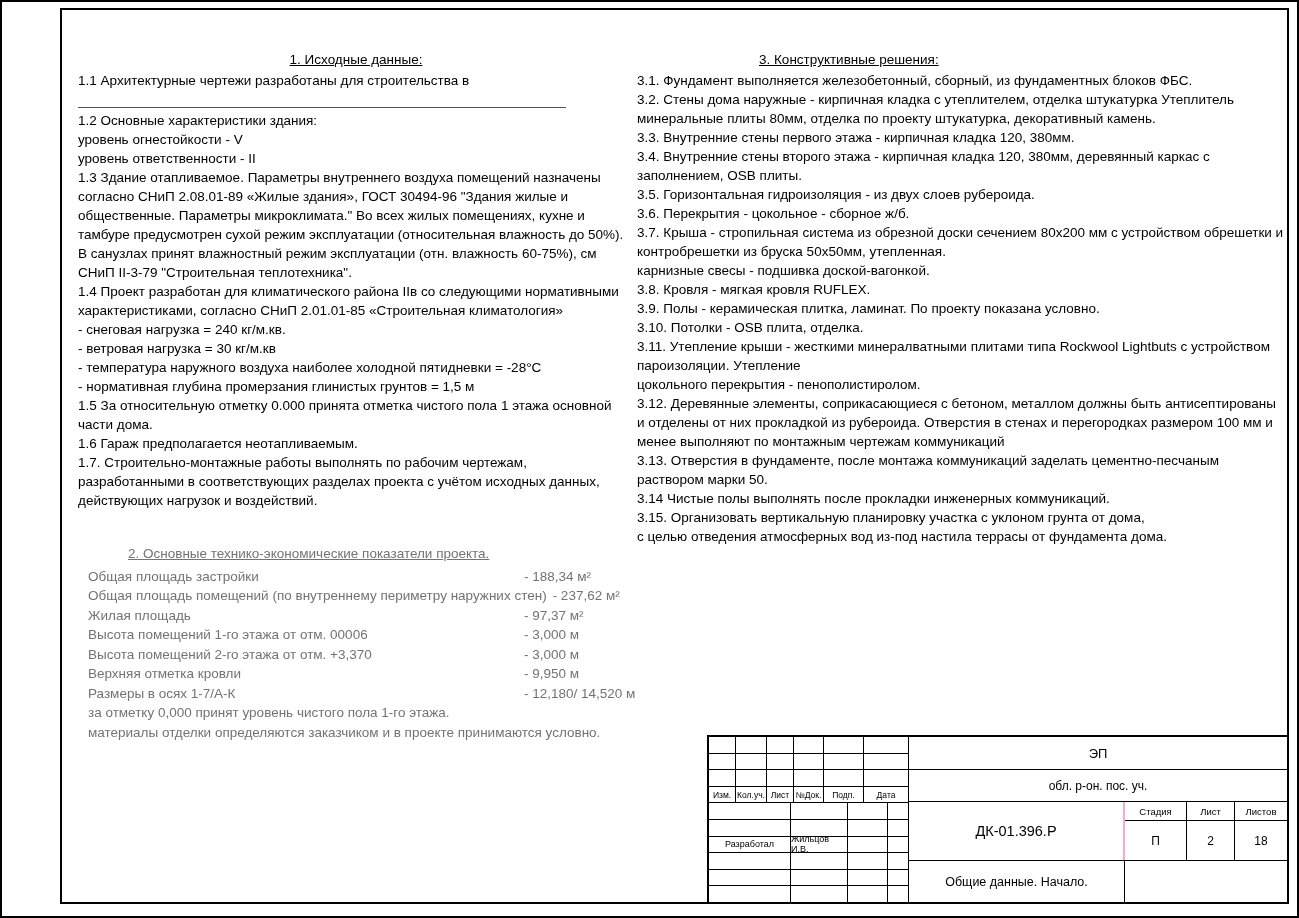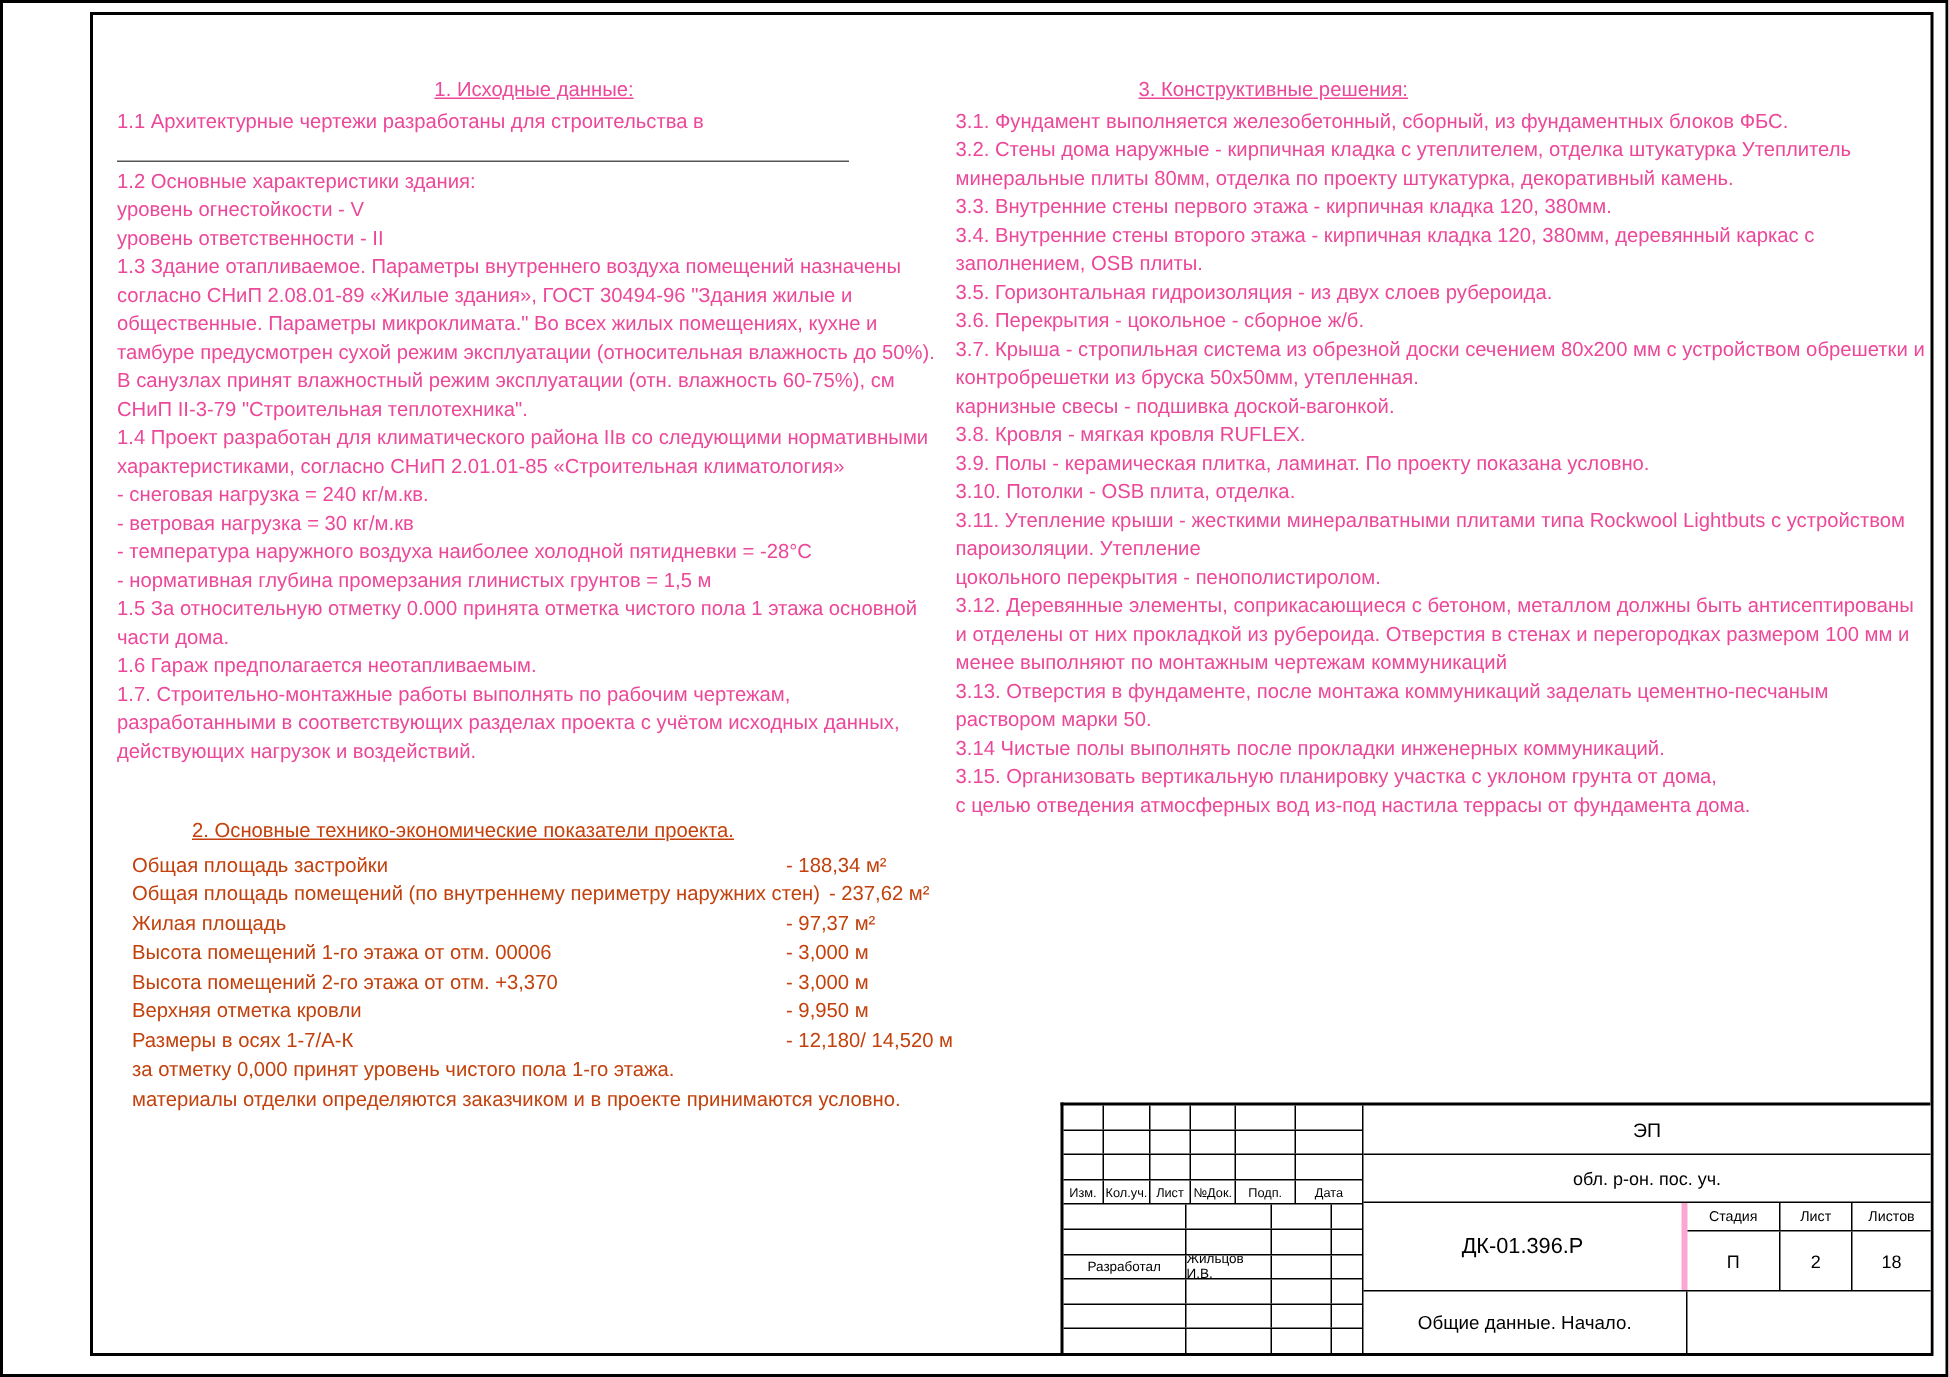--- a/index.html
+++ b/index.html
@@ -1,23 +1,23 @@
 <!DOCTYPE html>
 <html><head>
 <meta charset="utf-8">
 <style>
   * { margin:0; padding:0; box-sizing:border-box; }
   html,body { background:#e9e9e9; }
   body { font-family:"Liberation Sans", sans-serif; }
   .page { position:relative; width:1299px; height:918px; background:#fff; border:2px solid #000; overflow:hidden; }
   .frame { position:absolute; left:58px; top:6px; right:8px; bottom:12px; border:2px solid #000; background:#fff; }
-  .col { position:absolute; font-size:13.5px; line-height:19px; color:#ec4899; }
+  .col { position:absolute; font-size:13.5px; line-height:19px; color:#000000; }
   .col-left  { left:16px; top:40px; width:556px; }
   .col-right { left:575px; top:40px; width:650px; }
-  .sec2 { position:absolute; left:16px; top:534px; width:584px; font-size:13.5px; line-height:19.5px; color:#c2410c; }
+  .sec2 { position:absolute; left:16px; top:534px; width:584px; font-size:13.5px; line-height:19.5px; color:#737373; }
   .sec-title { text-decoration:underline; margin-bottom:2px; }
   .t1 { text-align:center; }
   .t3 { padding-left:122px; }
   .t2 { padding-left:50px; margin-bottom:3px; }
   .para { margin:0; }
   .blank-line { height:18px; border-bottom:1px solid #555; width:488px; margin-bottom:3px; }
   .teo-row { display:flex; padding-left:10px; }
   .teo-label { flex:0 0 auto; min-width:436px; padding-right:6px; }
   .teo-value { flex:0 0 auto; }
   .notes .para { padding-left:10px; }
@@ -29,21 +29,21 @@
   .srow:last-child { border-bottom:none; }
   .sc { border-right:1px solid #000; display:flex; align-items:center; justify-content:center; overflow:hidden; font-size:9px; }
   .sc:last-child { border-right:none; }
   .c1{width:27px;} .c2{width:31px;} .c3{width:27px;} .c4{width:30px;} .c5{width:40px;} .c6{flex:1;}
   .m2a{width:82px;} .m2b{width:57px;}
   .srow.head .sc { font-size:8.5px; }
   .stamp-right { flex:1; display:flex; flex-direction:column; }
   .sr-row1 { height:33px; border-bottom:1px solid #000; display:flex; align-items:center; justify-content:center; font-size:13px; }
   .sr-row2 { height:32px; border-bottom:1px solid #000; display:flex; align-items:center; justify-content:center; font-size:12px; }
   .sr-row3 { height:59px; border-bottom:1px solid #000; display:flex; }
-  .sr-doc { width:216px; border-right:4px solid #f9a8d4; display:flex; align-items:center; justify-content:center; font-size:14.5px; }
+  .sr-doc { width:216px; border-right:2px solid #f9a8d4; display:flex; align-items:center; justify-content:center; font-size:14.5px; }
   .sr-slt { flex:1; display:flex; flex-direction:column; }
   .slt-head { height:19px; border-bottom:1px solid #000; display:flex; }
   .slt-head .slt-c { border-right:1px solid #000; display:flex; align-items:center; justify-content:center; font-size:9.5px; }
   .slt-head .slt-c:last-child { border-right:none; }
   .slt-vals { flex:1; display:flex; }
   .slt-vals .slt-c { border-right:1px solid #000; display:flex; align-items:center; justify-content:center; font-size:12px; }
   .slt-vals .slt-c:last-child { border-right:none; }
   .slt-c1{width:62px;} .slt-c2{width:48px;} .slt-c3{flex:1;}
   .sr-row4 { flex:1; display:flex; }
   .sr-title { width:216px; border-right:1px solid #000; display:flex; align-items:center; justify-content:center; font-size:12.5px; }

